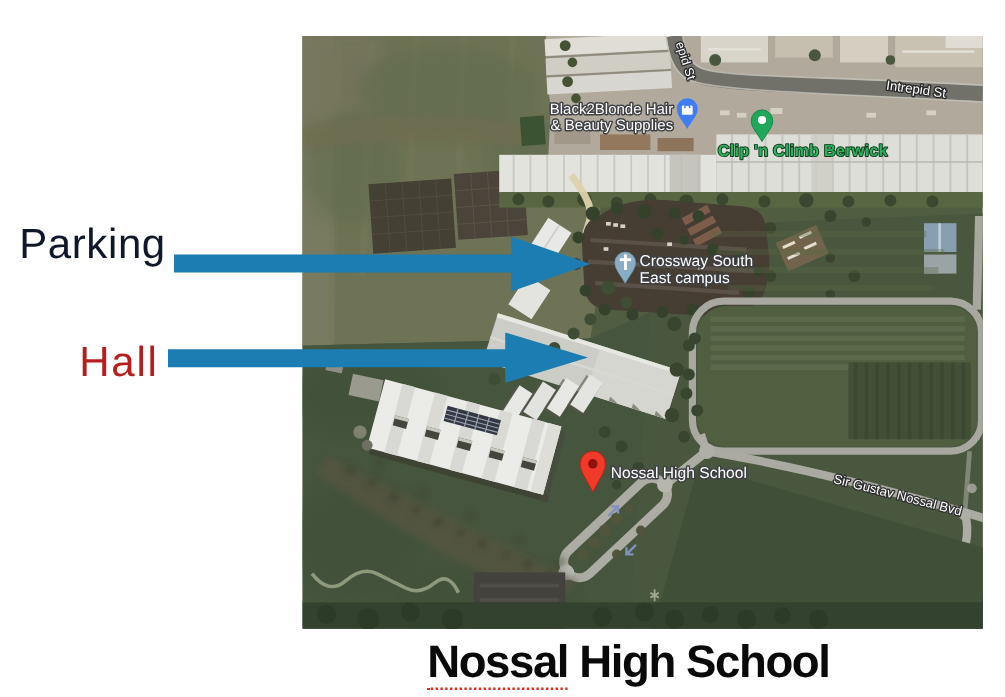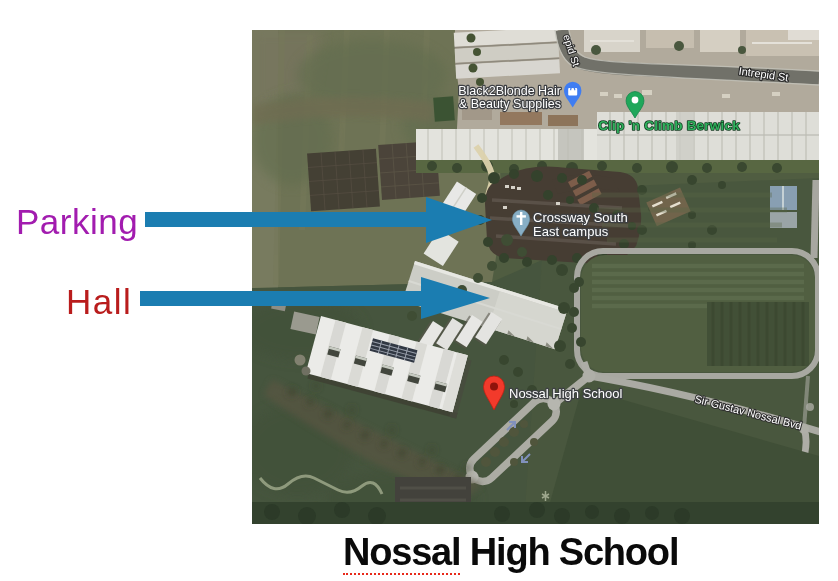--- a/index.html
+++ b/index.html
@@ -488,27 +488,27 @@
 
   <g>
     <path d="M242,380 C236,368 231.5,363 231.5,356.5 a10.5,10.5 0 1 1 21,0 c0,6.5 -4.5,11.5 -10.5,23.5z" fill="#f23a2b" stroke="#c41e12" stroke-width="0.8"></path>
     <circle cx="242" cy="356.5" r="4" fill="#8f130b"></circle>
   </g>
 
   <text x="257" y="368" font-size="13" fill="#ffffff" stroke="#3e4044" stroke-width="2.4" paint-order="stroke" stroke-linejoin="round">Nossal High School</text>
 </svg>
 </div>
 
-<div class="abs" style="left:16px;top:202px;font-size:35px;color:#a21caf;letter-spacing:0.5px;">Parking</div>
+<div class="abs" style="left:16px;top:184px;font-size:35px;color:#0f172a;letter-spacing:0.5px;">Parking</div>
 
 <div class="abs" style="left:66px;top:282px;font-size:35px;color:#b91c1c;letter-spacing:1.5px;">Hall</div>
 
 <svg class="abs" style="left:145px;top:197px;" width="348" height="47" viewBox="0 0 348 47">
   <polygon points="0,15 281,15 281,0 347,23 281,46 281,30 0,30" fill="#1b7db1"></polygon>
 </svg>
 
 <svg class="abs" style="left:140px;top:277px;" width="351" height="43" viewBox="0 0 351 43">
   <polygon points="0,14 281,14 281,0 350,21 281,42 281,29 0,29" fill="#1b7db1"></polygon>
 </svg>
 
 <div class="abs" style="left:343px;top:531px;font-size:38px;font-weight:bold;color:#0a0a0a;letter-spacing:-1.2px;">
-  <span style="border-bottom:2px dotted #e8291a;">Nossal</span> High School
+  <span style="border-bottom:2px dotted #e8291a;margin-left:13px;">Nossal</span> High School
 </div>
 
 </body></html>

